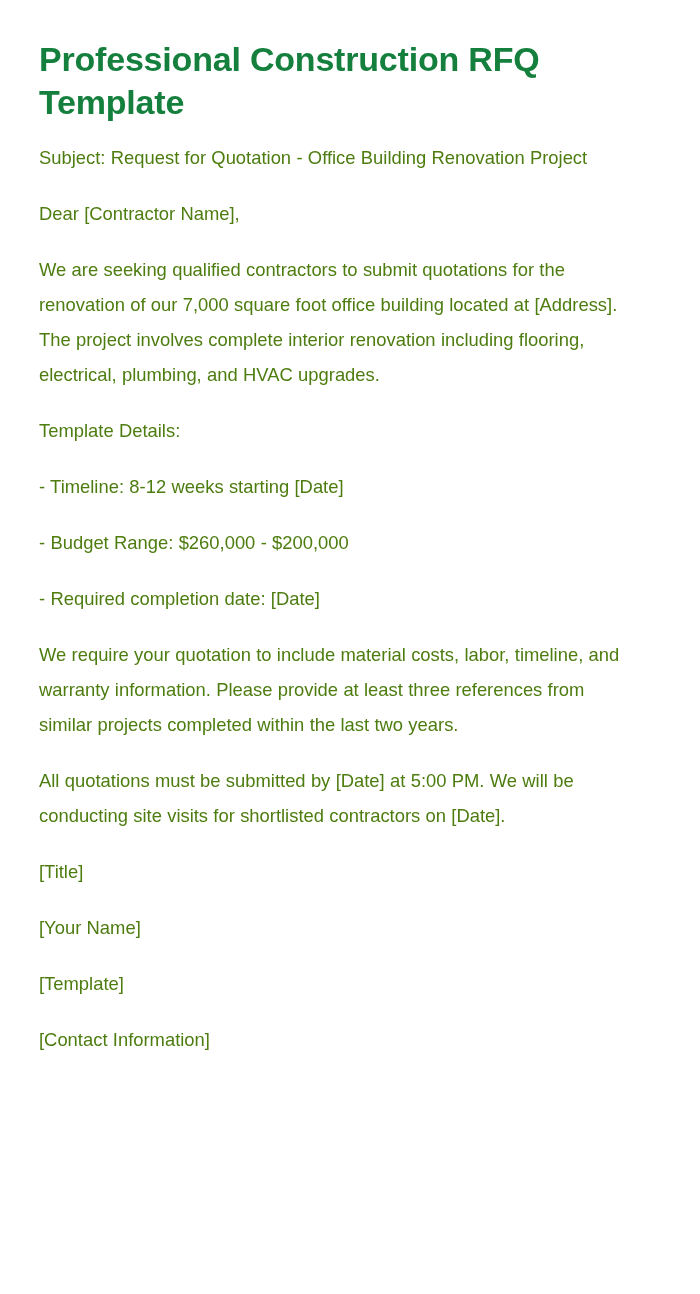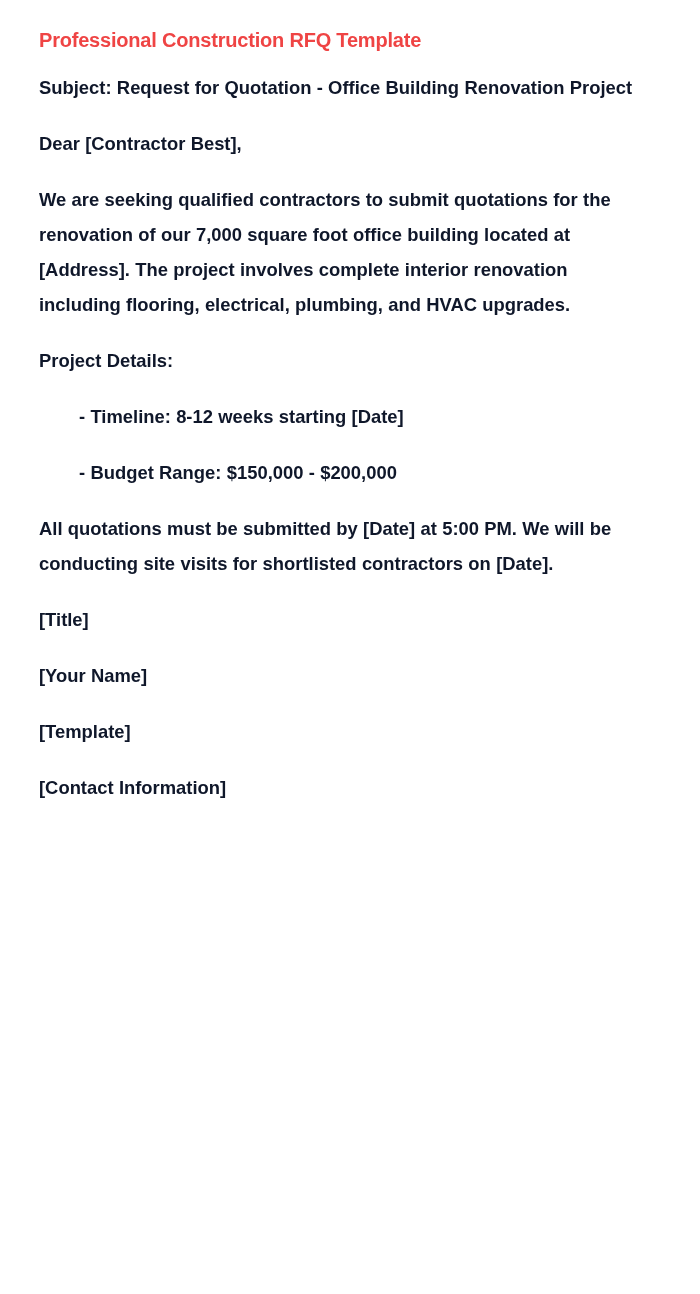--- a/index.html
+++ b/index.html
@@ -15,68 +15,69 @@
     -webkit-font-smoothing: antialiased;
   }
   .page {
     width: 700px;
     min-height: 1294px;
     box-sizing: border-box;
     padding: 22px 40px 40px 39px;
     background: #ffffff;
   }
   .doc-title {
-    font-size: 20px;
+    font-size: 34px;
     font-weight: bold;
     line-height: 1.25;
     letter-spacing: -0.2px;
-    color: #ef4444;
-    margin: 6px 0 17px 0;
+    color: #15803d;
+    margin: 16px 0 17px 0;
   }
   .para {
     font-size: 18.4px;
     line-height: 35px;
-    font-weight: bold;
-    color: #0f172a;
+    font-weight: normal;
+    color: #4d7c0f;
     margin: 0 0 21px 0;
     max-width: 602px;
     word-spacing: 0.2px;
   }
   .para:last-child {
     margin-bottom: 12px;
   }
   .para.detail-line {
     max-width: 602px;
-    margin-left: 40px;
   }
   .para.sig-line {
     max-width: 602px;
   }
 </style>
 </head>
 <body>
 
 <div class="page">
 
   <h1 class="doc-title">Professional Construction RFQ Template</h1>
 
   <p class="para">Subject: Request for Quotation - Office Building Renovation Project</p>
 
-  <p class="para">Dear [Contractor Best],</p>
+  <p class="para">Dear [Contractor Name],</p>
 
   <p class="para">We are seeking qualified contractors to submit quotations for the renovation of our 7,000 square foot office building located at [Address]. The project involves complete interior renovation including flooring, electrical, plumbing, and HVAC upgrades.</p>
 
-  <p class="para">Project Details:</p>
+  <p class="para">Template Details:</p>
 
   <p class="para detail-line">- Timeline: 8-12 weeks starting [Date]</p>
 
-  <p class="para detail-line">- Budget Range: $150,000 - $200,000</p>
+  <p class="para detail-line">- Budget Range: $260,000 - $200,000</p>
+
+  <p class="para detail-line">- Required completion date: [Date]</p>
 
 
-
+  <p class="para">We require your quotation to include material costs, labor, timeline, and warranty information. Please provide at least three references from similar projects completed within the last two years.</p>
 
   <p class="para">All quotations must be submitted by [Date] at 5:00 PM. We will be conducting site visits for shortlisted contractors on [Date].</p>
 
 
 
   <p class="para sig-line">[Title]</p>
 
   <p class="para sig-line">[Your Name]</p>
 
   <p class="para sig-line">[Template]</p>

